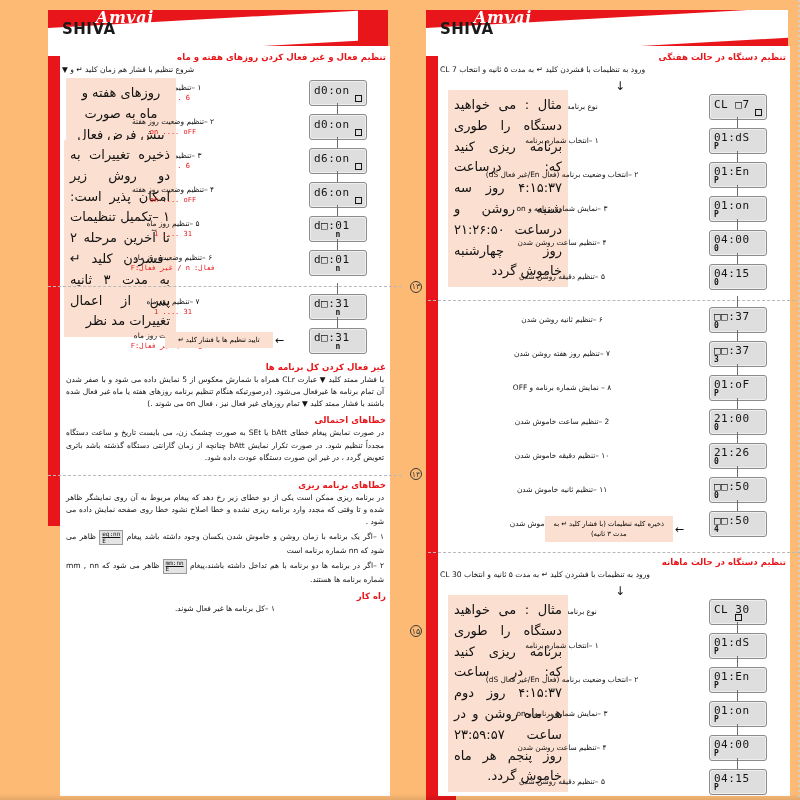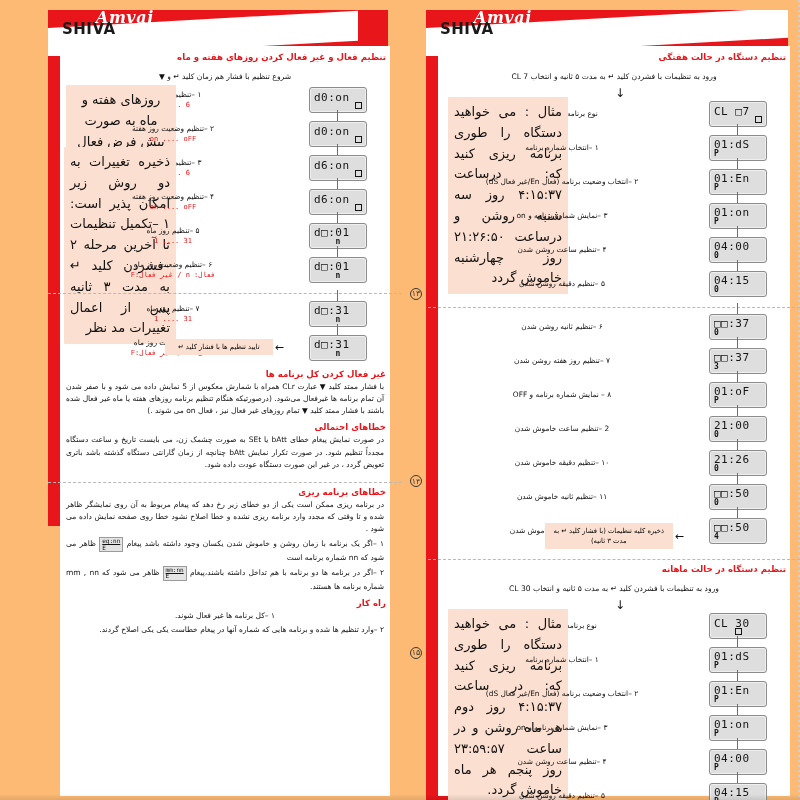--- a/index.html
+++ b/index.html
@@ -57,22 +57,22 @@
   }
   .page-left  .body-col { left: 60px; width: 330px; }
   .page-right .body-col { left: 38px; width: 352px; }
 
   
   .sec-title {
     color: #e8161a; font-weight: 700; font-size: 8.6px;
     text-align: right; margin: 2px 4px 2px 4px; direction: rtl;
   }
   .sub-line {
-    font-size: 7.6px; text-align: center; color: #111;
-    direction: rtl; margin: 10px 2px 1px 2px;
+    font-size: 7.6px; text-align: left; color: #111;
+    direction: rtl; margin: 3px 2px 1px 2px;
   }
   .para {
     font-size: 7.5px; line-height: 1.62; color: #111;
     text-align: justify; direction: rtl; margin: 2px 6px;
   }
   .para.center { text-align: center; }
   .err-chip {
     display: inline-block; background: #e4e4e4; border: 1px solid #9a9a9a;
     font-family: "DejaVu Sans Mono", monospace; font-size: 6px;
     line-height: 1.05; padding: 0 2px; direction: ltr; text-align: left;
@@ -339,21 +339,20 @@
         <span>۲ –اگر در برنامه ها دو برنامه با هم تداخل داشته باشند،پیغام</span>
         <span class="err-chip">
           <u>mm:nn</u>
           <span>E</span>
         </span>
         <span>ظاهر می شود که mm , nn شماره برنامه ها هستند.</span>
       </div>
 
       <div class="sec-title" style="margin-top:5px;">راه کار</div>
       <div class="para center">۱ –کل برنامه ها غیر فعال  شوند.</div>
-      <div class="para">۲ –وارد تنظیم ها شده و برنامه هایی که شماره آنها در پیغام خطاست یکی یکی اصلاح گردند.</div>
 
       <div style="position:relative;height:14px;">
         <div class="pn-wrap" style="right:-32px; top:2px;">
           <span class="pagenum">١۵</span>
         </div>
       </div>
 
     </div>
   </div>
 

